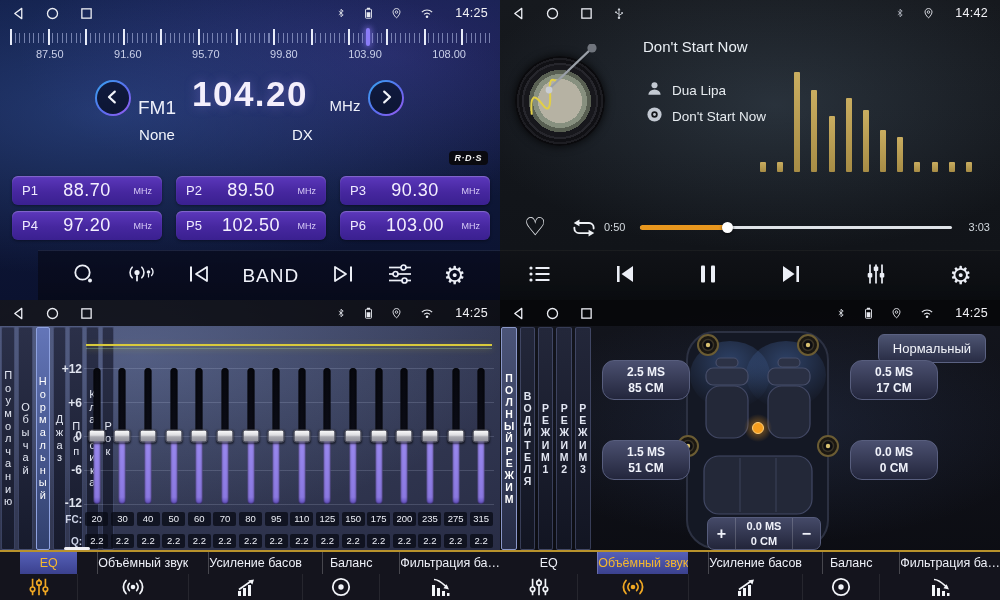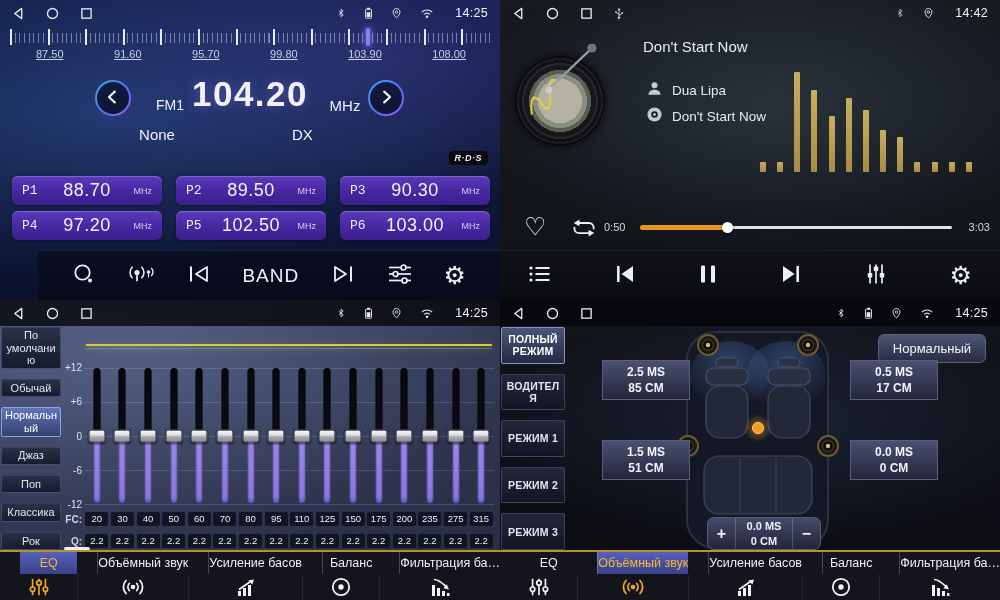--- a/index.html
+++ b/index.html
@@ -45,46 +45,46 @@
 
   
   .freq-scale{position:absolute;left:0;top:26px;right:0;height:36px;}
   .ticks-minor{position:absolute;left:10px;right:10px;top:7px;height:10px;
     background:repeating-linear-gradient(90deg,rgba(190,200,240,.55) 0 1px,transparent 1px 4.7px);}
   .ticks-major{position:absolute;left:10px;right:10px;top:3px;height:16px;
     background:repeating-linear-gradient(90deg,rgba(240,244,255,.95) 0 2px,transparent 2px 37.6px);}
   .tick-indicator{position:absolute;left:366px;top:2px;width:4px;height:18px;border-radius:2px;
     background:#8b7cf8;box-shadow:0 0 6px 1px rgba(139,124,248,.8);}
   .scale-labels{position:absolute;left:36px;right:34px;top:22px;display:flex;
-    justify-content:space-between;font-size:11px;color:#c9cfe8;text-decoration:underline;}
+    justify-content:space-between;font-size:11px;color:#c9cfe8;}
   .nav-circle{position:absolute;width:36px;height:36px;border-radius:50%;cursor:pointer;
     border:2px solid transparent;
     background:linear-gradient(180deg,#101a3e,#0d1634) padding-box,
                linear-gradient(135deg,#35a7ef 0%,#5b6cf0 55%,#9b5cf0 100%) border-box;
     display:flex;align-items:center;justify-content:center;}
   .nc-left{left:95px;top:80px;}
   .nc-right{left:368px;top:80px;}
-  .band-lbl{position:absolute;left:130px;top:97px;width:54px;text-align:right;
-    font-size:14px;color:#eef0fa;}
+  .band-lbl{position:absolute;left:130px;top:97px;width:54px;text-align:center;
+    font-size:19px;color:#eef0fa;}
   .freq-big{position:absolute;left:0;right:0;top:74px;text-align:center;font-size:35px;
     font-weight:600;letter-spacing:1.5px;color:#f4effc;text-shadow:0 0 12px rgba(160,140,255,.35);}
   .unit-lbl{position:absolute;left:318px;top:97px;width:54px;text-align:center;
     font-size:15px;color:#eef0fa;}
   .station-lbl{position:absolute;left:124px;top:126px;width:66px;text-align:center;
     font-size:15px;color:#f2f4fc;}
   .dx-lbl{position:absolute;left:292px;top:126px;font-size:15px;color:#f2f4fc;}
   .rds-badge{position:absolute;right:12px;top:151px;background:#0a0a10;border-radius:4px;
     padding:2px 6px;font-size:9px;font-style:italic;font-weight:bold;letter-spacing:.5px;color:#f2f2f2;}
   .presets{position:absolute;left:12px;right:10px;top:176px;display:grid;
     grid-template-columns:repeat(3,1fr);gap:6px 14px;}
   .preset-btn{height:29px;border-radius:6px;cursor:pointer;display:flex;align-items:center;
     padding:0 10px;box-sizing:border-box;
     background:linear-gradient(180deg,#5c38bc 0%,#46279f 55%,#3a2090 100%);
     box-shadow:inset 0 1px 1px rgba(255,255,255,.25), 0 1px 3px rgba(0,0,0,.4);}
-  .p-id{font-size:13px;color:#efeaff;width:24px;font-family:Liberation Mono, monospace;}
+  .p-id{font-size:13px;color:#efeaff;width:24px;}
   .p-freq{font-size:18px;color:#f4f0ff;flex:1;text-align:center;letter-spacing:.5px;}
   .p-unit{font-size:9px;color:#d8ccf8;width:24px;text-align:right;}
 
   
   .song-title{position:absolute;left:143px;top:38px;font-size:15px;color:#e9eef3;}
   .album{position:absolute;left:15px;top:56px;width:90px;height:90px;border-radius:50%;
     background:
       radial-gradient(circle at 50% 50%, #b6b2a3 0 22px, #87907f 22px 27px, #585f52 27px 31px,
         #17171c 31px 36px, #26262c 36px 38px, #101014 38px 41px, #1d1d22 41px 43px, #0a0a0d 43px 45px);
     box-shadow:0 0 10px rgba(0,0,0,.8);}
@@ -115,37 +115,37 @@
     white-space:nowrap;overflow:hidden;border-left:1px solid rgba(255,255,255,.22);margin-left:20px;}
   .tab:first-child .tab-label{border-left:none;}
   .tab-icon{flex:1;display:flex;align-items:center;justify-content:center;color:#f2f4f8;
     border-left:1px solid rgba(255,255,255,.08);}
   .tab:first-child .tab-icon{border-left:none;}
   .tab.active .tab-label{background:linear-gradient(180deg,#5560b8,#3b418e);color:#f5b72e;}
   .tab.active .tab-icon{color:#f0a823;}
 
   
   .side-list{position:absolute;left:0;top:25px;bottom:48px;width:62px;display:flex;
-    flex-direction:column;gap:10px;padding:2px 1px;box-sizing:border-box;}
+    flex-direction:row;gap:3px;padding:2px 1px;box-sizing:border-box;}
   .side-item{flex:1;display:flex;align-items:center;justify-content:center;text-align:center;
     font-size:11px;line-height:1.15;color:#e2e6f2;cursor:pointer;border-radius:2px;
     background:linear-gradient(180deg,#2b3049 0%,#171b2d 100%);
     border:1px solid rgba(120,135,190,.35);padding:1px 2px;box-sizing:border-box;
     overflow-wrap:anywhere;}
   .side-item.selected{background:linear-gradient(180deg,#6375b8 0%,#31406e 100%);
     border-color:#8fa2e0;color:#fff;}
   .eq-panel{position:absolute;left:62px;top:25px;right:0;bottom:48px;}
   .resp-line{position:absolute;left:24px;right:8px;top:19px;height:2px;background:#d8ca3c;
     box-shadow:0 2px 7px rgba(216,202,60,.45);}
   .resp-line2{position:absolute;left:24px;right:8px;top:23px;height:1px;background:rgba(145,205,155,.35);}
   .eq-grid-lines{position:absolute;left:22px;right:6px;top:43px;height:137px;
     background:repeating-linear-gradient(180deg,rgba(215,225,255,.16) 0 1px,transparent 1px 34px);}
   .eq-scale{position:absolute;left:0;top:37px;width:20px;height:148px;display:flex;
     flex-direction:column;justify-content:space-between;align-items:flex-end;
-    font-size:10px;font-weight:normal;color:#dfe3ee;}
+    font-size:12px;font-weight:bold;color:#dfe3ee;}
   .eq-sliders{position:absolute;left:22px;right:6px;top:43px;height:136px;display:grid;
     grid-template-columns:repeat(16,1fr);justify-items:center;}
   .slider-col{position:relative;height:136px;width:18px;cursor:pointer;}
   .slider-track{position:absolute;left:50%;transform:translateX(-50%);width:7px;height:100%;
     border-radius:4px;
     background:linear-gradient(180deg,#07080e 0%,#0b0c16 49%,#9a89ef 52%,#8a78e0 95%,#5d4cb8 100%);
     box-shadow:inset 0 0 2px #000;}
   .slider-thumb{position:absolute;left:50%;top:50%;transform:translate(-50%,-50%);width:17px;height:13px;
     border-radius:3px;border:1px solid #53535c;box-sizing:border-box;
     background:linear-gradient(180deg,#fbfbfb 0%,#dcdce0 42%,#a8a8b0 58%,#90909a 100%);
@@ -163,21 +163,21 @@
   
   .snd-list{width:66px;}
   .snd-list .side-item{font-size:10.5px;font-weight:bold;letter-spacing:.2px;
     background:linear-gradient(180deg,#23273a 0%,#121522 100%);border-color:rgba(110,120,165,.4);}
   .snd-list .side-item.selected{background:linear-gradient(180deg,#4b5478 0%,#252b44 100%);
     border-color:#8a97c8;}
   .profile-btn{position:absolute;right:14px;top:34px;padding:6px 14px;border-radius:6px;cursor:pointer;
     background:linear-gradient(180deg,#4d5472 0%,#282c44 100%);border:1px solid #5b6282;
     font-size:13px;color:#f2f4fa;font-family:inherit;}
   .car-stage{position:absolute;left:160px;top:30px;}
-  .delay-box{position:absolute;width:88px;height:40px;border-radius:0;cursor:pointer;
+  .delay-box{position:absolute;width:88px;height:40px;border-radius:12px;cursor:pointer;
     background:linear-gradient(180deg,#4b5070 0%,#23263c 100%);border:1px solid #585e7e;
     box-sizing:border-box;display:flex;flex-direction:column;align-items:center;justify-content:center;
     font-size:12px;font-weight:bold;color:#f0f2fa;line-height:1.35;}
   .db-fl{left:102px;top:60px;} .db-rl{left:102px;top:140px;}
   .db-fr{left:350px;top:60px;} .db-rr{left:350px;top:140px;}
   .center-ctl{position:absolute;left:207px;top:217px;width:114px;height:33px;border-radius:7px;
     background:linear-gradient(180deg,#454a68 0%,#22253a 100%);border:1px solid #565c7c;
     box-sizing:border-box;display:flex;align-items:stretch;}
   .cc-btn{width:27px;background:none;border:none;color:#f0f2fa;font-size:16px;font-weight:bold;
     cursor:pointer;display:flex;align-items:center;justify-content:center;font-family:inherit;}

